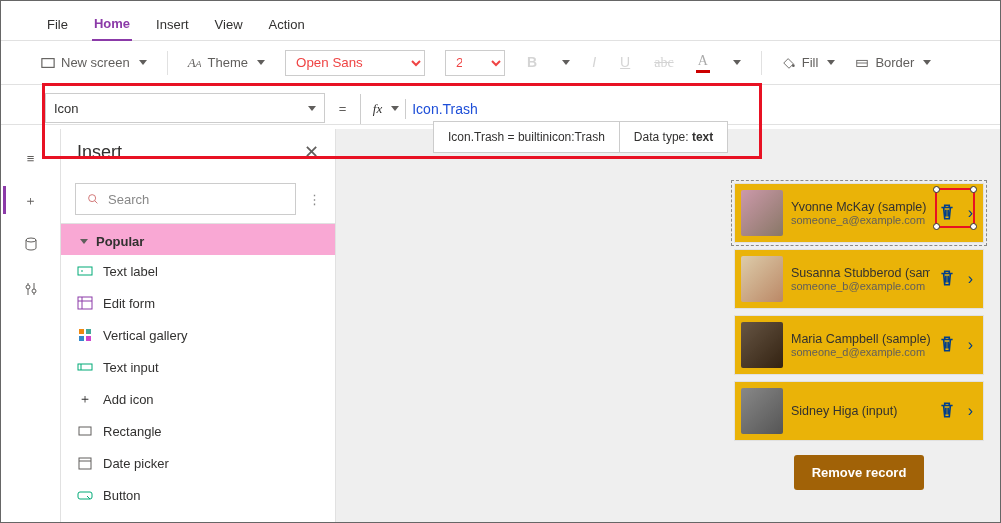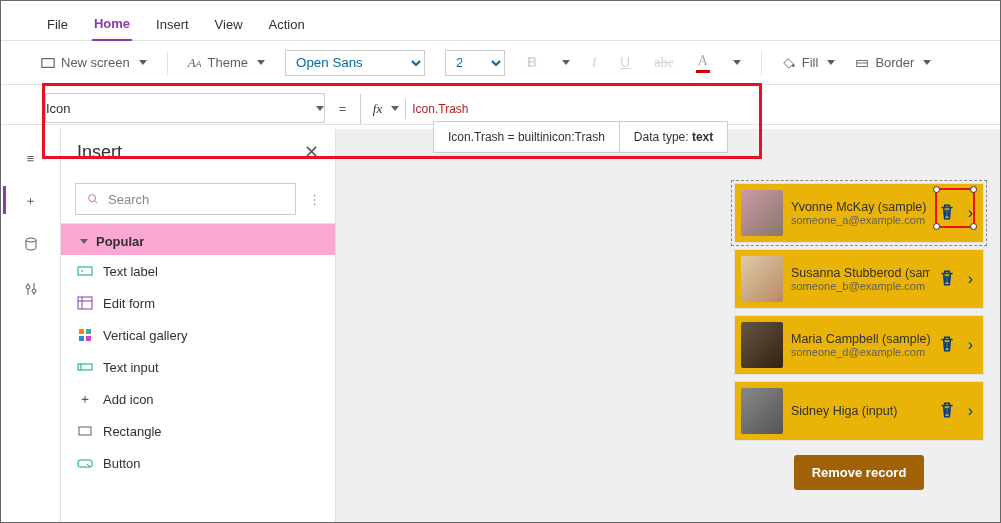--- a/index.html
+++ b/index.html
@@ -3,34 +3,34 @@
 <meta charset="utf-8">
 <style>
 * { margin:0; padding:0; box-sizing:border-box; font-family:"Segoe UI",Arial,sans-serif; }
 body { width:1001px; height:523px; background:#fff; color:#323130; font-size:13px; position:relative; border:1px solid #666; overflow:hidden; }
 .menubar { display:flex; gap:22px; height:40px; align-items:flex-end; padding:0 0 0 44px; border-bottom:1px solid #e1e1e1; }
 .menubar span { padding:8px 2px; cursor:pointer; }
 .menubar .active { color:#8b3aa8; border-bottom:2px solid #8b3aa8; font-weight:600; margin-bottom:-1px;}
 .toolbar { display:flex; align-items:center; height:44px; padding:0 40px; gap:20px; border-bottom:1px solid #e1e1e1; color:#605e5c;}
 .toolbar .sep { width:1px; height:24px; background:#e1e1e1; }
 .toolbar .btn { display:flex; align-items:center; gap:6px; cursor:pointer; }
-.toolbar select { border:1px solid #ccc; height:26px; color:#0369a1; padding:0 26px 0 6px; background:#fff; }
+.toolbar select { border:1px solid #ccc; height:26px; color:#ef4444; padding:0 26px 0 6px; background:#fff; }
 .toolbar select.font { width:140px; }
 .toolbar select.size { width:60px; }
 .fmt { color:#aaa; font-size:14px; font-family:Georgia,serif; cursor:pointer; padding:0 2px; }
 .fmt.inactive { opacity:.5;}
 .fmt.strike { text-decoration:line-through; }
 .toolbar svg { width:14px; height:14px; }
 .fbar-zone { position:relative; padding:8px 40px 0 44px; border-bottom:1px solid #e1e1e1; height:40px; }
 .redbox1 { position:absolute; border:3px solid #e81123; top:-2px; left:41px; width:720px; height:76px; z-index:50; pointer-events:none; }
-.propsel { display:inline-flex; align-items:center; border:1px solid #ccc; height:30px; width:280px; padding:0 0; justify-content:space-between; background:#fff; font-size:13px;}
+.propsel { display:inline-flex; align-items:center; border:1px solid #ccc; height:30px; width:280px; padding:0 8px; justify-content:space-between; background:#fff; font-size:13px;}
 .eq { display:inline-block; margin:0 10px; color:#605e5c;}
 .fxwrap { display:inline-flex; align-items:center; gap:6px; border-left:1px solid #ccc; height:30px; padding:0 12px; }
 .fx { font-style:italic; font-family:Georgia,serif; }
-.formula { display:inline; color:#b91c1c; font-size:12px; }
+.formula { display:inline; color:#1d4ed8; font-size:14px; }
 .evalbar { position:absolute; left:432px; top:36px; background:#fff; border:1px solid #ccc; display:flex; font-size:12px; z-index:40;}
 .evalbar div { padding:8px 14px; }
 .evalbar div:first-child { border-right:1px solid #ccc; }
 .main { position:absolute; top:128px; left:0; right:0; bottom:0; background:#f5f5f5; display:flex; }
 .rail { width:60px; background:#fff; border-right:1px solid #e1e1e1; display:flex; flex-direction:column; align-items:center; padding-top:22px; gap:26px; }
 .rail div { cursor:pointer; color:#605e5c;}
 .rail .ins { position:relative; }
 .rail .ins::before { content:""; position:absolute; left:-21px; top:-6px; width:3px; height:28px; background:#8b3aa8; }
 .panel { width:275px; background:#fff; border-right:1px solid #e1e1e1; }
 .panel-hd { display:flex; justify-content:space-between; align-items:center; padding:12px 16px; font-size:18px; }
@@ -213,20 +213,29 @@
         <span class="ic">
           <svg width="16" height="16" viewBox="0 0 16 16">
             <rect x="2" y="4" width="12" height="8" fill="none" stroke="#605e5c"></rect>
           </svg>
         </span>
         <span>Rectangle</span>
       </div>
     <div class="item">
         <span class="ic">
           <svg width="16" height="16" viewBox="0 0 16 16">
+            <rect x="2" y="3" width="12" height="11" fill="none" stroke="#605e5c"></rect>
+            <line x1="2" y1="6" x2="14" y2="6" stroke="#605e5c"></line>
+          </svg>
+        </span>
+        <span>Date picker</span>
+      </div>
+    <div class="item">
+        <span class="ic">
+          <svg width="16" height="16" viewBox="0 0 16 16">
             <rect x="1" y="5" width="14" height="7" rx="2" fill="none" stroke="#0a7"></rect>
             <path d="M10 9l3 3" stroke="#0a7"></path>
           </svg>
         </span>
         <span>Button</span>
       </div>
   </div>
 
   <div class="canvas">
     <div class="gallery">

